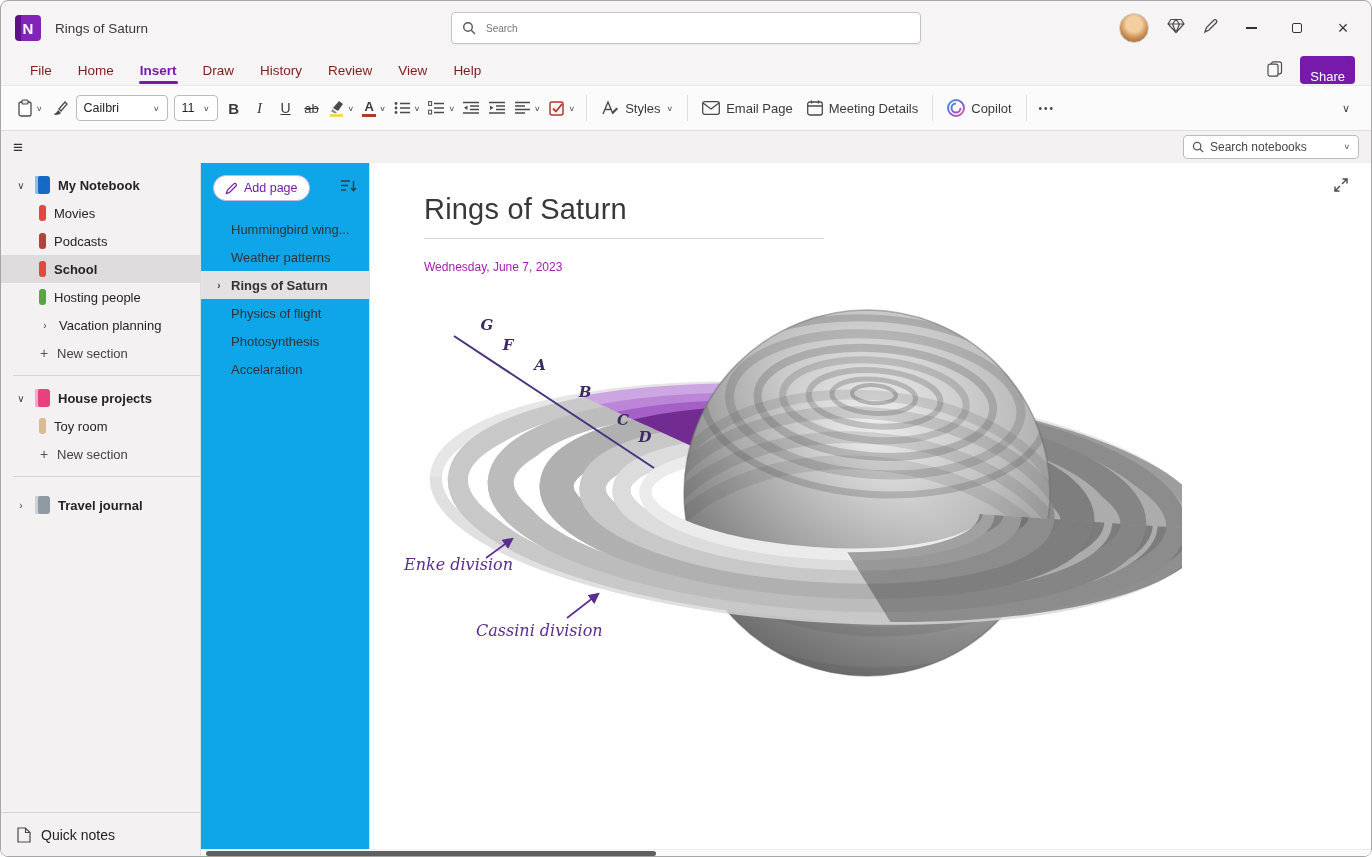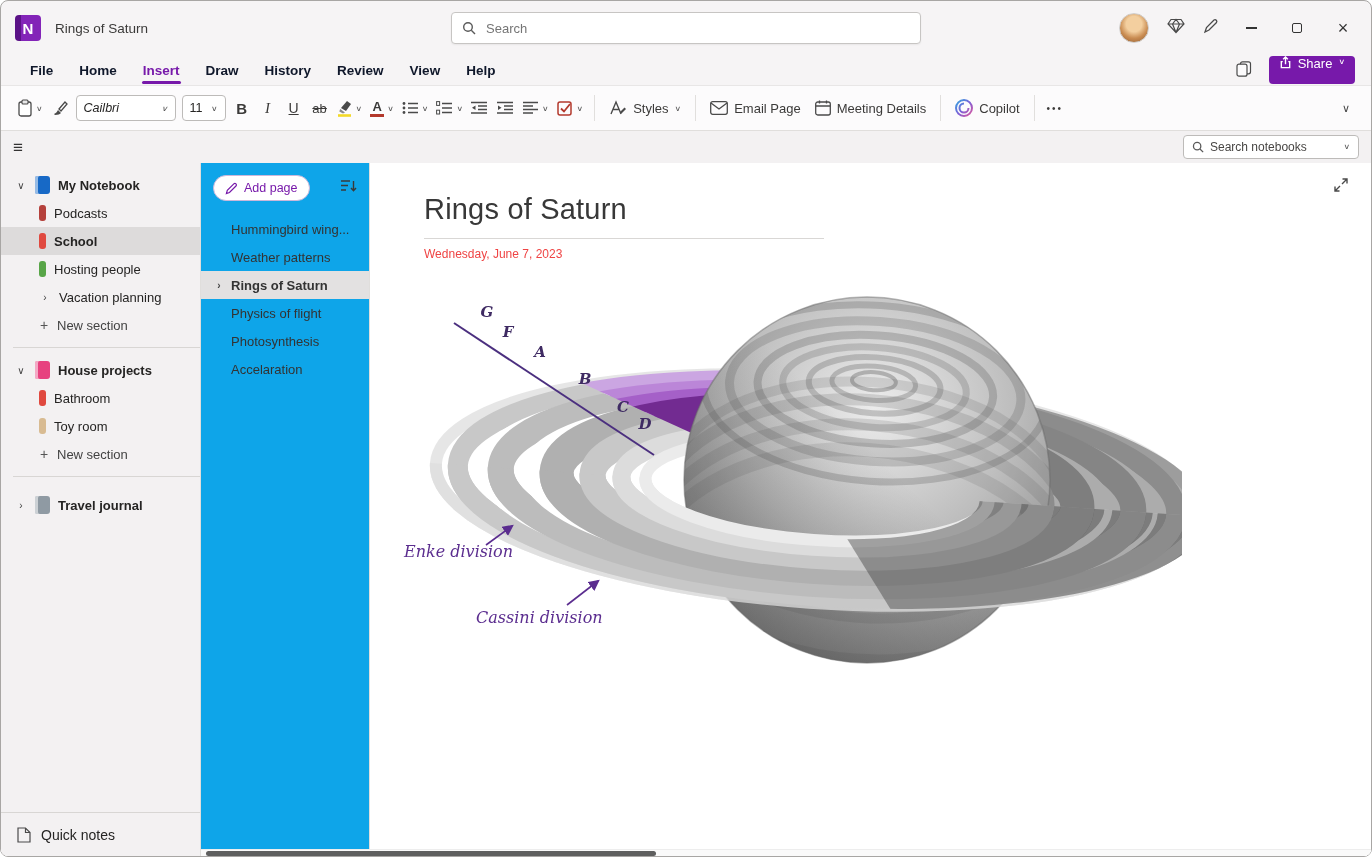--- a/index.html
+++ b/index.html
@@ -11,38 +11,38 @@
   }
   
   .titlebar{height:54px;display:flex;align-items:center;padding:0 14px;position:relative;}
   .app-icon{width:26px;height:26px;border-radius:4px;color:#fff;font-weight:700;font-size:15px;
     display:flex;align-items:center;justify-content:center;
     background:linear-gradient(90deg,#5b1287 0 6px,#8324b8 6px);}
   .app-title{margin-left:14px;font-size:13.5px;color:#3b3a39;}
   .tb-search{position:absolute;left:50%;top:11px;transform:translateX(-50%);
     width:470px;height:32px;background:#fff;border:1px solid #c7c5c3;border-radius:4px;
     display:flex;align-items:center;gap:8px;padding:0 10px;box-shadow:0 1px 2px rgba(0,0,0,.06);}
-  .tb-search input{flex:1;border:none;outline:none;background:transparent;font-size:13px;color:#b91c1c;
+  .tb-search input{flex:1;border:none;outline:none;background:transparent;font-size:10px;color:#b91c1c;
     font-family:"Liberation Sans",sans-serif;}
   .tb-right{margin-left:auto;display:flex;align-items:center;gap:18px;}
   .avatar{width:30px;height:30px;border-radius:50%;border:1px solid #d0cecc;
     background:radial-gradient(circle at 50% 36%,#f3cf9f 0 34%,#c98c52 62%,#8f5a2f 100%);}
   .win-btn{width:28px;height:28px;display:flex;align-items:center;justify-content:center;color:#333;}
   .mini-line{width:11px;height:1.5px;background:#333;}
   .max-box{width:10px;height:10px;border:1.3px solid #333;border-radius:2px;}
   .close-glyph{font-size:18px;line-height:1;color:#333;}
   
   .menubar{height:30px;display:flex;align-items:center;padding:0 16px;font-size:13.5px;}
-  .menu-item{padding:0 13px;height:100%;display:flex;align-items:center;position:relative;color:#0f172a;font-weight:bold;}
+  .menu-item{padding:0 13px;height:100%;display:flex;align-items:center;position:relative;color:#7f1d1d;}
   .menu-item.active{color:#7719aa;font-weight:600;}
   .menu-item.active::after{content:'';position:absolute;left:12px;right:12px;bottom:1px;height:3px;
     border-radius:2px;background:#7719aa;}
   .menu-right{margin-left:auto;display:flex;align-items:center;gap:16px;}
-  .share-btn{background:#7719aa;color:#fff;height:28px;border-radius:4px;padding:0 10px;
-    display:flex;gap:6px;font-size:13px;}
+  .share-btn{background:#7719aa;color:#fff;height:28px;border-radius:4px;padding:7px 10px;
+    display:flex;align-items:center;gap:6px;font-size:13px;flex-direction:column;}
   .share-btn .dd{color:#fff;}
   
   .ribbon{height:46px;background:#fcfbfc;border-top:1px solid #e8e6e6;border-bottom:1px solid #e0dedc;
     display:flex;align-items:center;padding:0 12px;}
   .rb-btn{height:30px;min-width:26px;padding:0 4px;display:flex;align-items:center;justify-content:center;
     gap:3px;border-radius:4px;color:#3b3a39;}
   .rb-btn.labeled{font-size:13px;gap:6px;padding:0 7px;white-space:nowrap;}
   .combo{height:26px;border:1px solid #bdbbb9;border-radius:4px;background:#fff;display:flex;
     align-items:center;padding:0 7px;gap:8px;font-size:12.5px;margin:0 3px;white-space:nowrap;}
   .dd{font-size:9px;color:#555;transform:scaleY(.8);line-height:1;}
@@ -87,21 +87,21 @@
     display:flex;align-items:center;gap:6px;padding:0 11px;font-size:12.5px;white-space:nowrap;}
   .pages{margin-top:14px;}
   .page-row{height:28px;display:flex;align-items:center;padding-left:30px;font-size:13px;color:#333;position:relative;}
   .page-row.selected{background:#e3e1e1;font-weight:600;}
   .page-row.selected .chev{position:absolute;left:12px;}
   
   .content{flex:1;position:relative;background:#fff;padding:30px 0 0 54px;overflow:hidden;}
   .expand-btn{position:absolute;top:14px;right:22px;}
   .page-title{font-size:29px;font-weight:400;color:#383838;letter-spacing:.2px;}
   .title-rule{width:400px;border-bottom:1px solid #d9d7d5;margin-top:12px;}
-  .page-date{margin-top:8px;font-size:12px;color:#ef4444;}
+  .page-date{margin-top:21px;font-size:12px;color:#a21caf;}
   .saturn{display:block;margin:24px 0 0 -22px;}
   .hand{font-family:"DejaVu Serif",serif;font-style:italic;font-size:16px;fill:#5b2d8f;}
   .ringlbl{font-family:"DejaVu Serif",serif;font-style:italic;font-size:15px;font-weight:700;fill:#3f2b63;}
   
   .scroll-track{position:absolute;left:200px;right:0;bottom:0;height:7px;background:#fafafa;border-top:1px solid #ededed;}
   .scroll-thumb{position:absolute;left:5px;top:1px;width:450px;height:5px;background:#5f5f5f;border-radius:3px;}
 </style>
 </head>
 <body>
 
@@ -185,21 +185,21 @@
         </svg>
       <span class="dd">∨</span>
     </span>
     <span class="rb-btn">
       <svg width="16" height="16" viewBox="0 0 16 16">
           <path d="M2 14 C4 13 5 12 6 10 L9 13 C8 14 6 15 3 15 Z" fill="#4a4a4a"></path>
           <path d="M7 9 L13 2 L15 4 L9 11 Z" fill="none" stroke="#4a4a4a" stroke-width="1.3"></path>
         </svg>
     </span>
 
-    <span class="combo" style="width:100px;font-style:italic;">
+    <span class="combo" style="width:92px;">
       <span style="flex:1;">Cailbri</span>
       <span class="dd">∨</span>
     </span>
     <span class="combo" style="width:44px;">
       <span style="flex:1;">11</span>
       <span class="dd">∨</span>
     </span>
 
     <span class="rb-btn fmt-b">B</span>
     <span class="rb-btn fmt-i">I</span>
@@ -366,20 +366,24 @@
 
   <div class="body">
 
     <div class="sidebar">
       <div class="row nb-row">
         <span class="chev">∨</span>
         <span class="nb-icon" style="background-color: rgb(23, 105, 198);"></span>
         <span class="lbl">My Notebook</span>
       </div>
       <div class="row sec-row">
+        <span class="sec-bar" style="background-color: rgb(224, 73, 63);"></span>
+        <span>Movies</span>
+      </div>
+      <div class="row sec-row">
         <span class="sec-bar" style="background-color: rgb(181, 65, 60);"></span>
         <span>Podcasts</span>
       </div>
       <div class="row sec-row selected">
         <span class="sec-bar" style="background-color: rgb(224, 73, 63);"></span>
         <span>School</span>
       </div>
       <div class="row sec-row">
         <span class="sec-bar" style="background-color: rgb(88, 165, 72);"></span>
         <span>Hosting people</span>
@@ -392,24 +396,20 @@
         <span class="plus">+</span>
         <span>New section</span>
       </div>
 
       <div class="sb-div"></div>
 
       <div class="row nb-row">
         <span class="chev">∨</span>
         <span class="nb-icon" style="background-color: rgb(231, 66, 127);"></span>
         <span class="lbl">House projects</span>
-      </div>
-      <div class="row sec-row">
-        <span class="sec-bar" style="background-color: rgb(224, 73, 63);"></span>
-        <span>Bathroom</span>
       </div>
       <div class="row sec-row">
         <span class="sec-bar" style="background-color: rgb(216, 187, 146);"></span>
         <span>Toy room</span>
       </div>
       <div class="row new-section">
         <span class="plus">+</span>
         <span>New section</span>
       </div>
 

